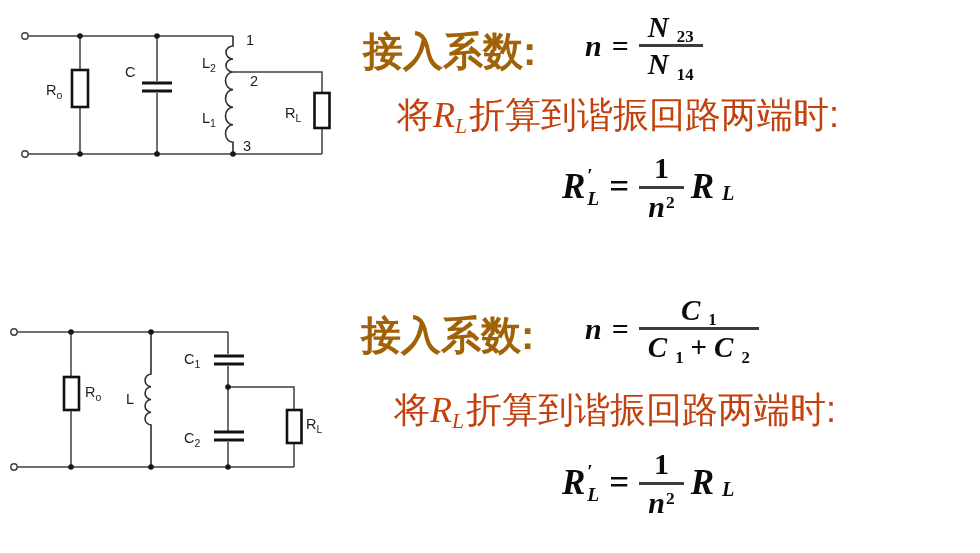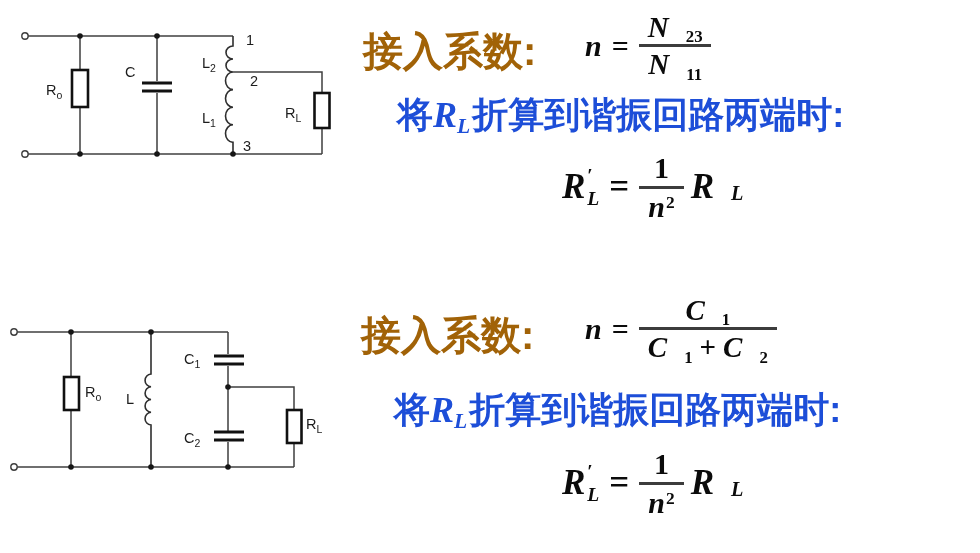--- a/index.html
+++ b/index.html
@@ -6,39 +6,39 @@
   .slide { position:relative; width:980px; height:553px; background:#ffffff; overflow:hidden; }
 
   
   .blue-label { position:absolute; font-family:"Liberation Sans","DejaVu Sans",sans-serif;
     font-weight:bold; font-size:40px; color:#a16207; white-space:nowrap; line-height:1.1; }
 
   .mrow { position:absolute; display:flex; align-items:center; color:#0b0b0b;
     font-family:"Liberation Serif","DejaVu Serif",serif; font-weight:bold; white-space:nowrap; }
   .it  { font-style:italic; }
   .eq  { font-style:normal; margin:0 10px; }
-  .sub { font-size:0.58em; font-style:normal; position:relative; top:0.32em; margin-left:17px; }
+  .sub { font-size:0.58em; font-style:normal; position:relative; top:0.32em; margin-left:8px; }
   .sit { font-style:italic; }
   .sup2{ font-size:0.58em; font-style:normal; position:relative; top:-0.5em; margin-left:1px; }
   .op  { font-style:normal; margin:0 7px; }
 
   .frac { display:inline-flex; flex-direction:column; align-items:center; }
   .fnum, .fden { padding:1px 9px; display:inline-flex; align-items:baseline; line-height:1.12; }
   .fden { border-top:3px solid #3c3c3c; }
 
   .coeff   { font-size:30px; }
   .coeff .frac { font-size:29px; }
   .reflect { font-size:35px; }
   .reflect .frac { font-size:30px; margin-right:7px; }
   .pstack { display:inline-flex; flex-direction:column; line-height:1.05; font-size:0.56em; margin-left:2px; }
   .pstack .pr { font-style:normal; transform:translateY(-0.05em); }
   .pstack .pl { font-style:italic; transform:translateY(0.12em); }
 
-  .note { position:absolute; font-family:"Liberation Sans","DejaVu Sans",sans-serif; font-weight:bold;
-    font-size:36px; color:#1d4ed8; white-space:nowrap; line-height:1.2; }
+  .note { position:absolute; font-family:"Liberation Sans","DejaVu Sans",sans-serif; font-weight:normal;
+    font-size:36px; color:#c2410c; white-space:nowrap; line-height:1.2; }
   .note .nvar { font-family:"Liberation Serif","DejaVu Serif",serif; font-style:italic; }
   .note .nsub { font-family:"Liberation Serif","DejaVu Serif",serif; font-style:italic;
     font-size:0.6em; position:relative; top:0.3em; margin-right:2px; }
 
   
   .ckt { position:absolute; }
   .ckt text { font-family:"Liberation Sans","DejaVu Sans",sans-serif; font-size:14.5px; fill:#1c1c1c; }
   .ckt .w   { stroke:#3f3f3f; stroke-width:1.5; fill:none; }
   .ckt .coil{ stroke:#2f2f2f; stroke-width:1.6; fill:none; }
   .ckt .res { stroke:#111111; stroke-width:2.6; fill:#ffffff; }
@@ -102,21 +102,21 @@
   <div class="mrow coeff" style="left:585px;top:10px">
     <span class="it">n</span>
     <span class="eq">=</span>
     <span class="frac">
       <span class="fnum">
           <span class="it">N</span>
           <span class="sub">23</span>
         </span>
       <span class="fden">
           <span class="it">N</span>
-          <span class="sub">11</span>
+          <span class="sub">14</span>
         </span>
     </span>
   </div>
 
   <div class="note" style="left:397px;top:93px">
     <span>将</span><span class="nvar">R</span><span class="nsub">L</span><span>折算到谐振回路两端时:</span>
   </div>
 
   <div class="mrow reflect" style="left:562px;top:150px">
     <span class="it">R</span>

